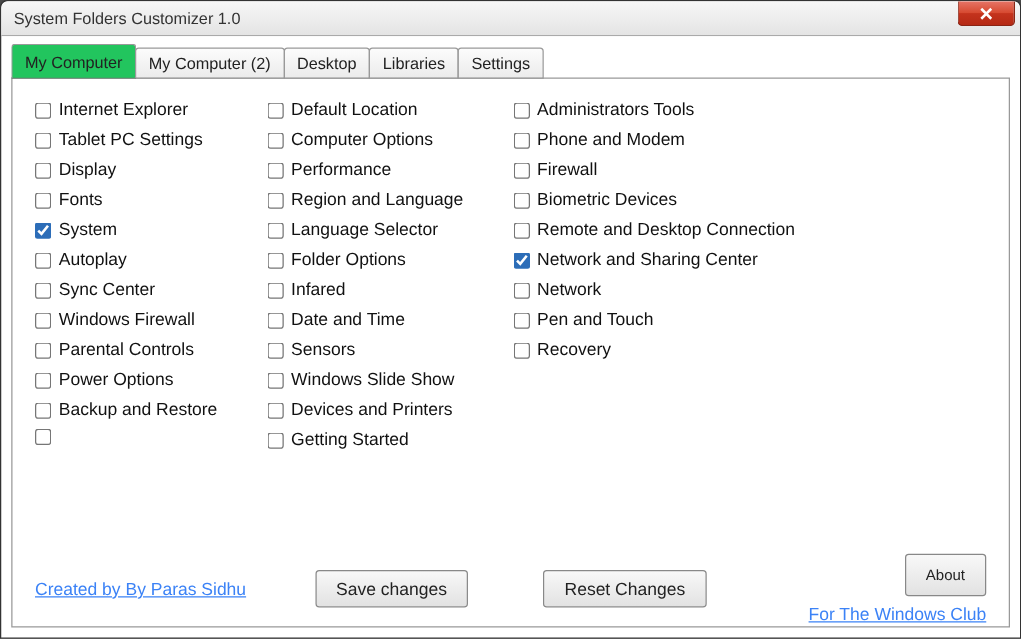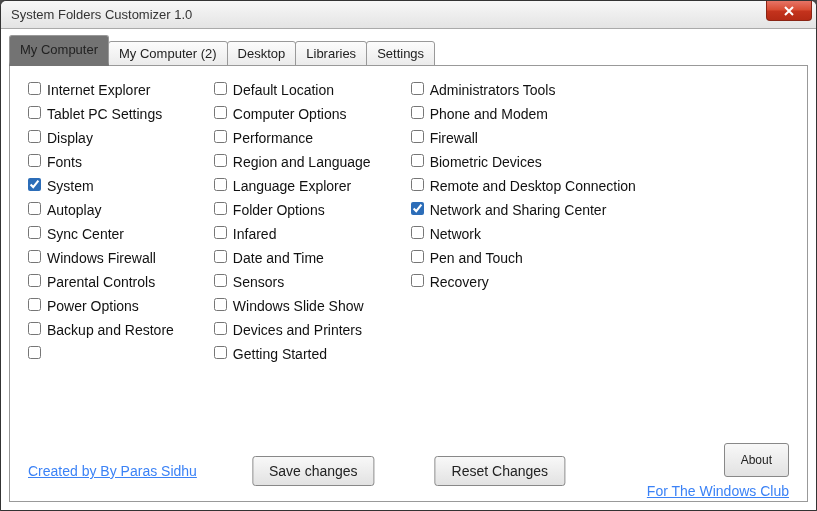--- a/index.html
+++ b/index.html
@@ -74,22 +74,22 @@
     border: 1px solid #999;
     border-bottom: 1px solid #999;
     background: linear-gradient(to bottom,#fcfcfc,#ebebeb);
     font-size: 13px;
     color: #222;
     cursor: pointer;
     margin-right: -1px;
     border-radius: 3px 3px 0 0;
   }
   .tab.active {
-    background: #737373;
-    border-bottom: 4px solid #737373;
+    background: #22c55e;
+    border-bottom: 1px solid #737373;
     padding-top: 6px;
     padding-bottom: 5px;
     position: relative;
     z-index: 3;
   }
   .tabpanel {
     flex: 1;
     border: 1px solid #999;
     background: #fff;
     padding: 16px 18px 10px 18px;
@@ -101,21 +101,21 @@
     display: flex;
     gap: 40px;
   }
   .col {
     display: flex;
     flex-direction: column;
     gap: 8px;
   }
   .chk {
     display: flex;
-    align-items: flex-start;
+    align-items: flex-end;
     gap: 6px;
     white-space: nowrap;
     font-size: 14px;
     color: #111;
   }
   .chk input[type=checkbox] {
     width: 13px;
     height: 13px;
     margin: 0;
     accent-color: #2c6db8;
@@ -242,21 +242,21 @@
             <label class="chk">
               <input type="checkbox" style="">
               <span>Performance</span>
             </label>
             <label class="chk">
               <input type="checkbox" style="">
               <span>Region and Language</span>
             </label>
             <label class="chk">
               <input type="checkbox" style="">
-              <span>Language Explorer</span>
+              <span>Language Selector</span>
             </label>
             <label class="chk">
               <input type="checkbox" style="">
               <span>Folder Options</span>
             </label>
             <label class="chk">
               <input type="checkbox" style="">
               <span>Infared</span>
             </label>
             <label class="chk">

